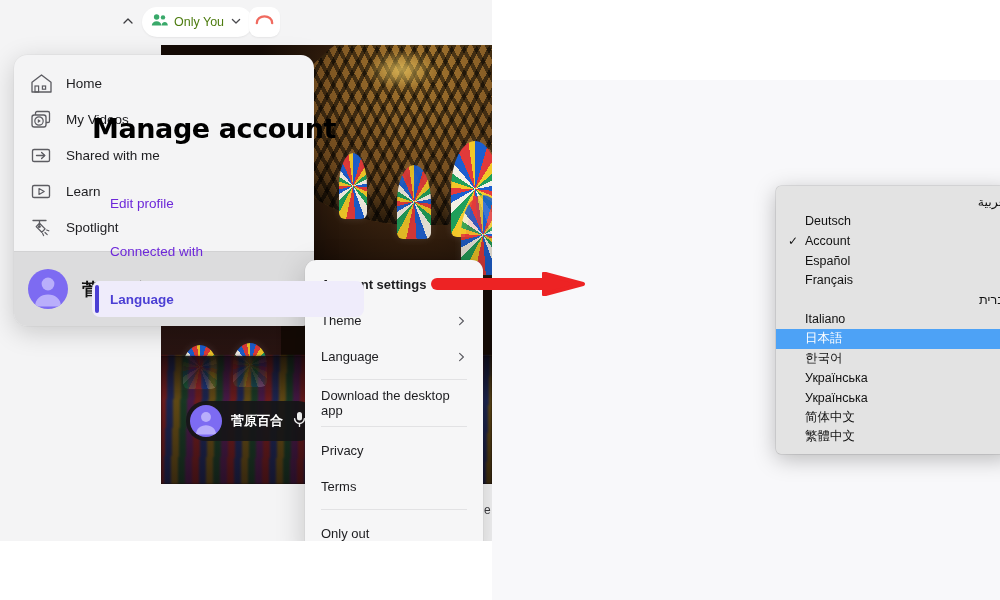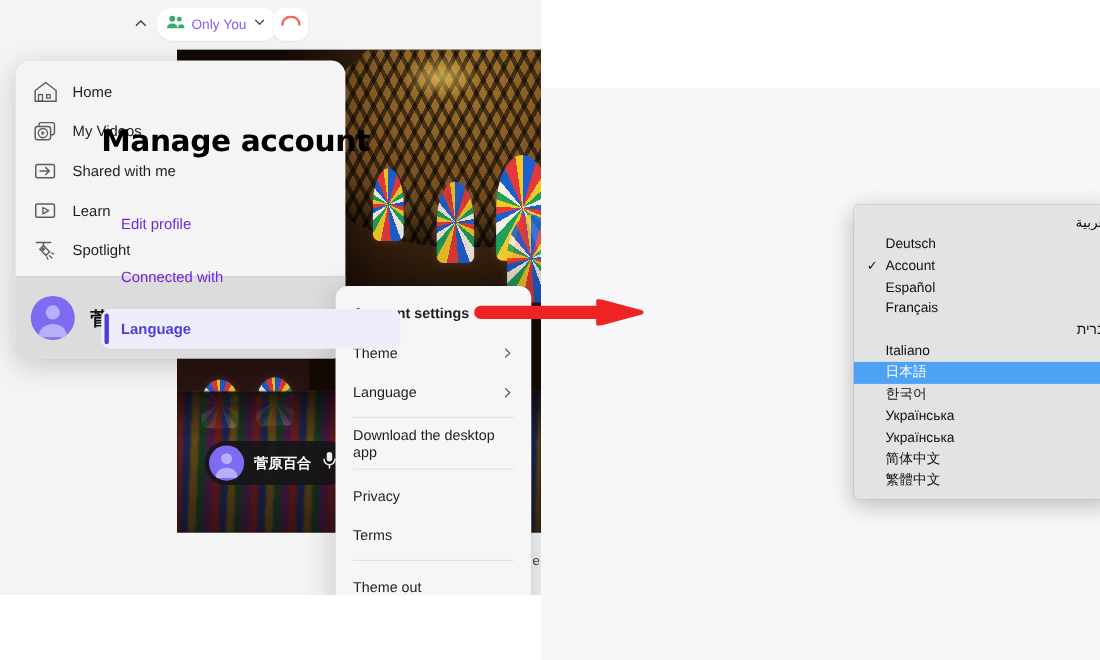--- a/index.html
+++ b/index.html
@@ -11,21 +11,21 @@
   }
   #stage{position:relative;width:1000px;height:600px;overflow:hidden;background:#ffffff;}
 
   
   .left-panel{position:absolute;left:0;top:0;width:492px;height:541px;background:#f4f4f5;overflow:hidden;}
 
   .topbar{position:absolute;left:0;top:0;width:492px;height:45px;background:#f4f4f5;}
   .logo{position:absolute;left:13px;top:9px;font-size:22px;font-weight:900;letter-spacing:-0.6px;color:#101010;font-family:"DejaVu Sans",sans-serif;}
   .logo-chev{position:absolute;left:121px;top:14px;width:14px;height:14px;}
   .only-you{position:absolute;left:142px;top:7px;height:30px;background:#ffffff;border-radius:15px;display:flex;align-items:center;padding:0 11px 0 9px;box-shadow:0 1px 2px rgba(0,0,0,.06);}
-  .only-you .lbl{font-size:12.5px;color:#8b5cf6;margin:0 6px 0 6px;white-space:nowrap;}
+  .only-you .lbl{font-size:12.5px;color:#4d7c0f;margin:0 6px 0 6px;white-space:nowrap;}
   .hangup{position:absolute;left:249px;top:7px;width:31px;height:30px;background:#ffffff;border-radius:9px;box-shadow:0 1px 2px rgba(0,0,0,.06);display:flex;align-items:center;justify-content:center;}
 
   
   .video{position:absolute;left:161px;top:45px;width:331px;height:439px;overflow:hidden;background:#15090b;}
   .v-dark{position:absolute;inset:0;background:
       radial-gradient(ellipse 70% 55% at 78% 18%, #6d4a21 0%, #3a230f 38%, #150b06 75%),
       linear-gradient(180deg,#120807 0%, #1d0d0e 55%, #2a1216 100%);}
   .dome{position:absolute;left:120px;top:-30px;width:300px;height:210px;border-radius:50% 50% 45% 45%/62% 62% 38% 38%;
        background:
         repeating-linear-gradient(118deg, rgba(0,0,0,.55) 0 4px, rgba(0,0,0,0) 4px 11px),
@@ -278,21 +278,21 @@
       </div>
       <div class="ctx-sep"></div>
       <div class="ctx-item">
         <span>Privacy</span>
       </div>
       <div class="ctx-item">
         <span>Terms</span>
       </div>
       <div class="ctx-sep"></div>
       <div class="ctx-item">
-        <span>Theme out</span>
+        <span>Only out</span>
       </div>
     </div>
   </div>
 
   <div class="right-panel">
     <div class="right-head"></div>
     <div class="right-body"></div>
   </div>
 
   <div class="page-title">Manage account</div>

